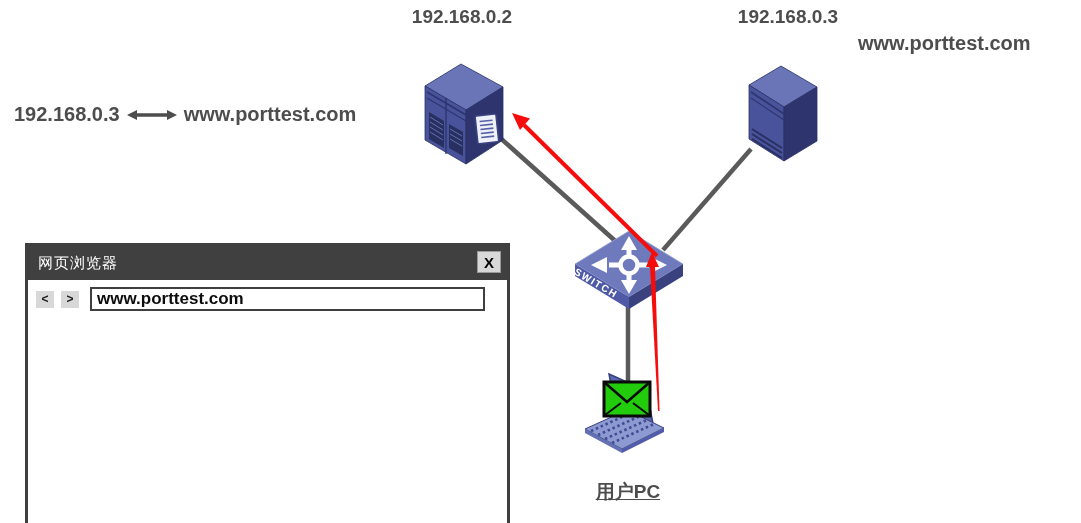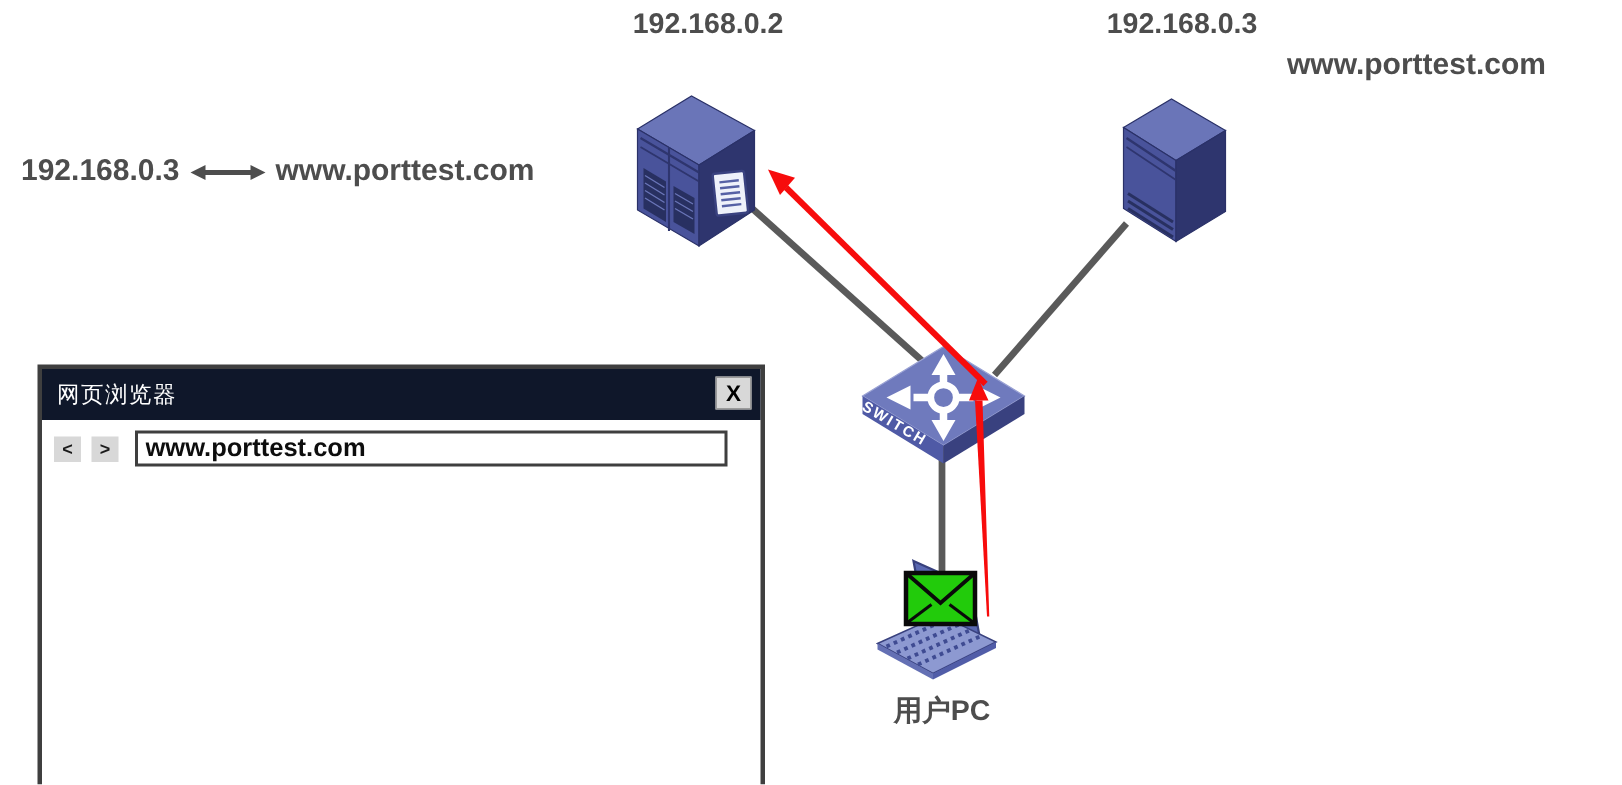--- a/index.html
+++ b/index.html
@@ -20,21 +20,21 @@
     position:absolute;left:578px;top:266px;width:58px;
     transform:rotate(30.5deg);transform-origin:0 0;
     color:#ffffff;font-size:10px;font-weight:bold;letter-spacing:1.5px;
   }
 
   
   .browser{
     position:absolute;left:25px;top:243px;width:479px;height:300px;
     border:3px solid #3f3f3f;background:#ffffff;box-sizing:content-box;
   }
-  .titlebar{position:relative;height:34px;background:#0f172a;padding-left:17px;}
+  .titlebar{position:relative;height:34px;background:#404040;padding-left:17px;}
   .titlebar .title{position:absolute;left:10px;top:8px;color:#ffffff;font-size:15px;letter-spacing:1px;}
   .close-btn{
     position:absolute;right:6px;top:5px;width:24px;height:22px;
     background:#d8d8d8;border:1px solid #9a9a9a;box-sizing:border-box;
     display:flex;align-items:center;justify-content:center;
     font-weight:bold;font-size:15px;color:#000;cursor:default;
   }
   .toolbar{display:flex;align-items:center;gap:7px;margin:7px 0 0 8px;}
   .nav-btn{
     width:18px;height:17px;background:#d8d8d8;border:none;
@@ -129,41 +129,41 @@
     </g>
   </svg>
 
   <svg class="abs" style="left:0;top:0;" width="1081" height="523" viewBox="0 0 1081 523">
     <polygon points="650,267 655,267 659.5,411 658,411" fill="#f70c0c"></polygon>
     <polygon points="652,252 659,267 646,267" fill="#f70c0c"></polygon>
     <line x1="657" y1="256" x2="524" y2="125" stroke="#f70c0c" stroke-width="4"></line>
     <polygon points="512,113 530,118.5 520,130" fill="#f70c0c"></polygon>
   </svg>
 
-  <div class="dev-label" style="left:372px;top:5px;width:200px;">
+  <div class="dev-label" style="left:362px;top:5px;width:200px;">
     <div>192.168.0.2</div>
   </div>
 
   <div class="dev-label" style="left:688px;top:5px;width:200px;">
     <div>192.168.0.3</div>
   </div>
 
   <div class="single-label" style="left:858px;top:32px;">www.porttest.com</div>
 
   <div class="map-row">
     <span>192.168.0.3</span>
     <svg width="52" height="16" viewBox="0 0 52 16">
       <line x1="9" y1="8" x2="43" y2="8" stroke="#4d4d4d" stroke-width="3.4"></line>
       <polygon points="1,8 11,3 11,13" fill="#4d4d4d"></polygon>
       <polygon points="51,8 41,3 41,13" fill="#4d4d4d"></polygon>
     </svg>
     <span>www.porttest.com</span>
   </div>
 
-  <div class="dev-label" style="left:528px;top:463px;width:200px;">
+  <div class="dev-label" style="left:528px;top:480px;width:200px;text-decoration:underline;">
     <div>用户PC</div>
   </div>
 
   <div class="browser">
     <div class="titlebar">
       <span class="title">网页浏览器</span>
       <div class="close-btn">X</div>
     </div>
     <div class="toolbar">
       <button class="nav-btn">&lt;</button>

